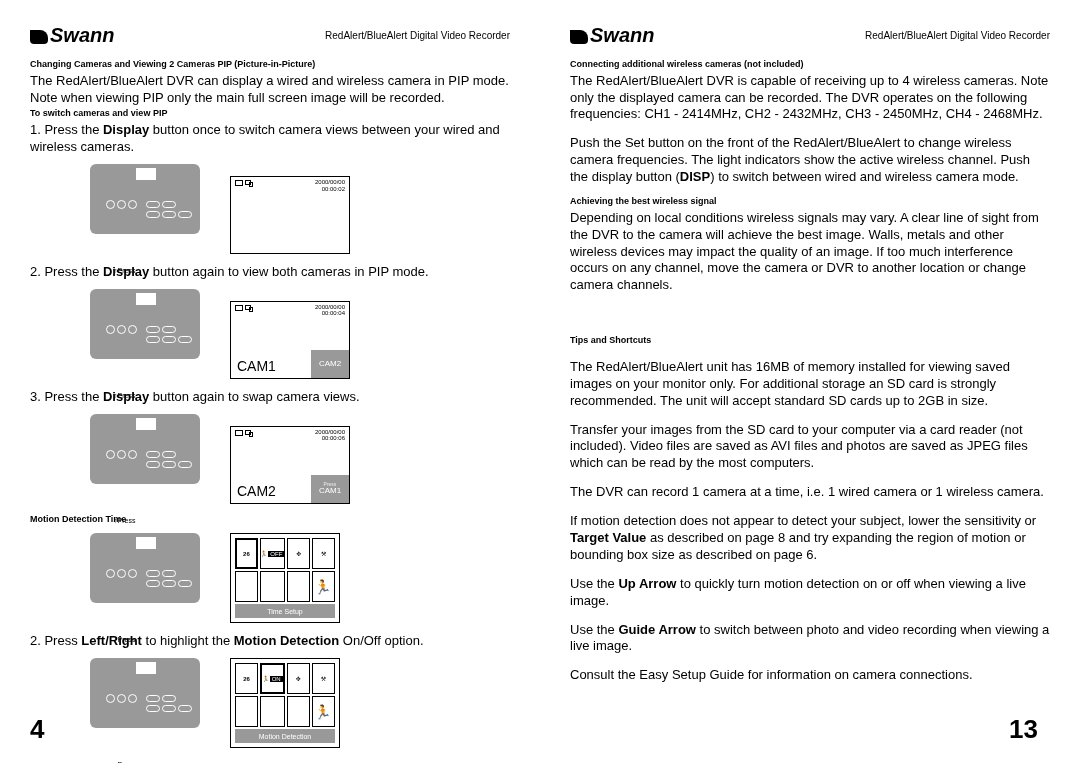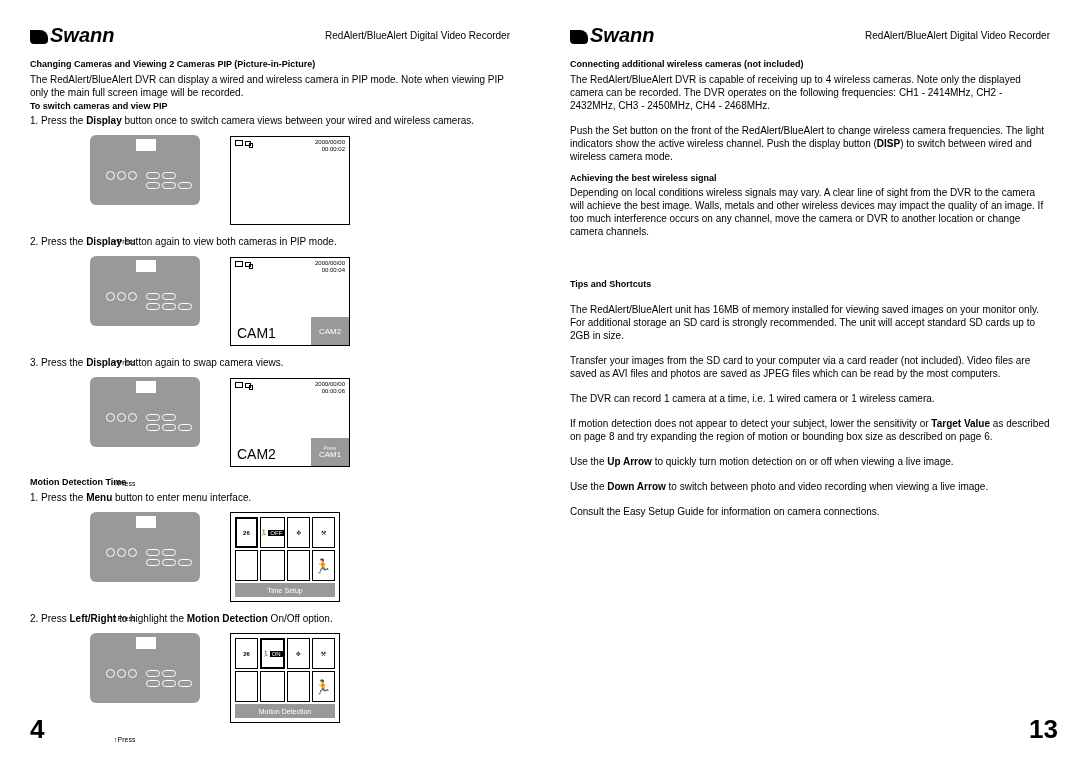--- a/index.html
+++ b/index.html
@@ -3,34 +3,34 @@
 <meta charset="utf-8">
 <style>
   * { box-sizing: border-box; margin: 0; padding: 0; }
   body { font-family: Arial, Helvetica, sans-serif; font-size: 9px; color: #000; background: #fff; width: 1080px; height: 763px; display: flex; }
   .page { width: 540px; height: 763px; padding: 24px 30px 20px 30px; position: relative; overflow: hidden; }
   .header { display: flex; justify-content: space-between; align-items: center; margin-bottom: 12px; }
   .logo { font-weight: bold; font-style: italic; font-size: 20px; }
   .logo-icon { display: inline-block; width: 18px; height: 14px; background: #000; border-radius: 0 8px 4px 4px; vertical-align: middle; margin-right: 2px; }
   .doc-title { font-size: 10px; font-weight: normal; }
   .section-head { font-weight: bold; font-size: 9px; }
-  p { font-size: 10px; line-height: 1.3; margin-bottom: 2px; }
+  p { font-size: 13px; line-height: 1.3; margin-bottom: 2px; }
   .pagenum { position: absolute; bottom: 18px; font-size: 26px; font-weight: bold; }
   .pn-left { left: 30px; }
-  .pn-right { right: 22px; }
+  .pn-right { right: 42px; }
   .figrow { display: flex; align-items: flex-end; gap: 30px; margin: 8px 0 10px 60px; }
   .device { position: relative; width: 110px; height: 70px; background: #999; border-radius: 6px; }
   .device-lcd { position: absolute; top: 4px; left: 46px; width: 20px; height: 12px; background: #fff; }
   .device-btns { position: absolute; top: 36px; left: 16px; }
   .circ { display: inline-block; width: 9px; height: 9px; border: 1px solid #fff; border-radius: 50%; margin-right: 2px; }
   .oval { display: inline-block; width: 14px; height: 7px; border: 1px solid #fff; border-radius: 4px; margin-right: 2px; }
   .device-ovals { position: absolute; top: 36px; left: 56px; }
   .press-line { position: absolute; bottom: -20px; left: 24px; font-size: 7px; text-align: center; }
   .figrow-wrap { position: relative; padding-bottom: 20px; display: flex; flex-direction: column; align-items: center; }
-  .screen { width: 120px; height: 89px; border: 1.5px solid #000; position: relative; }
+  .screen { width: 120px; height: 78px; border: 1.5px solid #000; position: relative; }
   .screen-top { font-size: 6px; position: absolute; top: 3px; left: 4px; display: flex; align-items: center; gap: 2px; }
   .rec { width: 8px; height: 6px; border: 1px solid #000; display: inline-block; }
   .cam { width: 6px; height: 5px; border: 1px solid #000; display: inline-block; position: relative; }
   .cam::after { content: ""; position: absolute; right: -3px; top: 1px; width: 2px; height: 3px; border: 1px solid #000; }
   .screen-time { position: absolute; top: 2px; right: 4px; font-size: 6px; text-align: right; line-height: 1.1; }
   .pip { position: absolute; bottom: 0; right: 0; width: 38px; height: 28px; background: #999; color: #fff; font-size: 8px; display: flex; align-items: center; justify-content: center; }
   .cam-label { position: absolute; bottom: 4px; left: 6px; font-size: 14px; }
   .menu-screen { width: 110px; height: 90px; border: 1.5px solid #000; display: flex; flex-direction: column; padding: 4px; }
   .menu-grid { flex: 1; display: grid; grid-template-columns: repeat(4, 1fr); grid-template-rows: repeat(2, 1fr); gap: 2px; }
   .menu-cell { border: 1px solid #000; position: relative; font-size: 6px; display: flex; align-items: center; justify-content: center; }
@@ -125,23 +125,20 @@
       <div class="pip">
           <div style="text-align:center;line-height:1">
             <div class="press">Press</div>
             <div>CAM1</div>
           </div>
         </div>
     </div>
   </div>
 
   <p class="section-head">Motion Detection Time</p>
-  <p>
-    <span>1. Press the </span><span class="bold">Menu</span><span> button to enter menu interface.</span>
-  </p>
 
   <div class="figrow">
     <div class="figrow-wrap">
       <div class="device">
         <div class="device-lcd"></div>
         <div class="device-btns"><span class="circ"></span><span class="circ"></span><span class="circ"></span></div>
         <div class="device-ovals"><span class="oval"></span><span class="oval"></span><br><span class="oval"></span><span class="oval"></span><span class="oval"></span></div>
       </div>
       <div class="press-line"><span>↑</span><span>Press</span></div>
     </div>
@@ -229,20 +226,20 @@
   <br>
   <p>
     <span>If motion detection does not appear to detect your subject, lower the sensitivity or </span><span class="bold">Target Value</span><span> as described on page 8 and try expanding the region of motion or bounding box size as described on page 6.</span>
   </p>
   <br>
   <p>
     <span>Use the </span><span class="bold">Up Arrow</span><span> to quickly turn motion detection on or off when viewing a live image.</span>
   </p>
   <br>
   <p>
-    <span>Use the </span><span class="bold">Down Arrow</span><span> to switch between photo and video recording when viewing a live image.</span>
+    <span>Use the </span><span class="bold">Guide Arrow</span><span> to switch between photo and video recording when viewing a live image.</span>
   </p>
   <br>
   <p>Consult the Easy Setup Guide for information on camera connections.</p>
   <br>
 
   <div class="pagenum pn-right">13</div>
 </div>
 
 </body></html>

